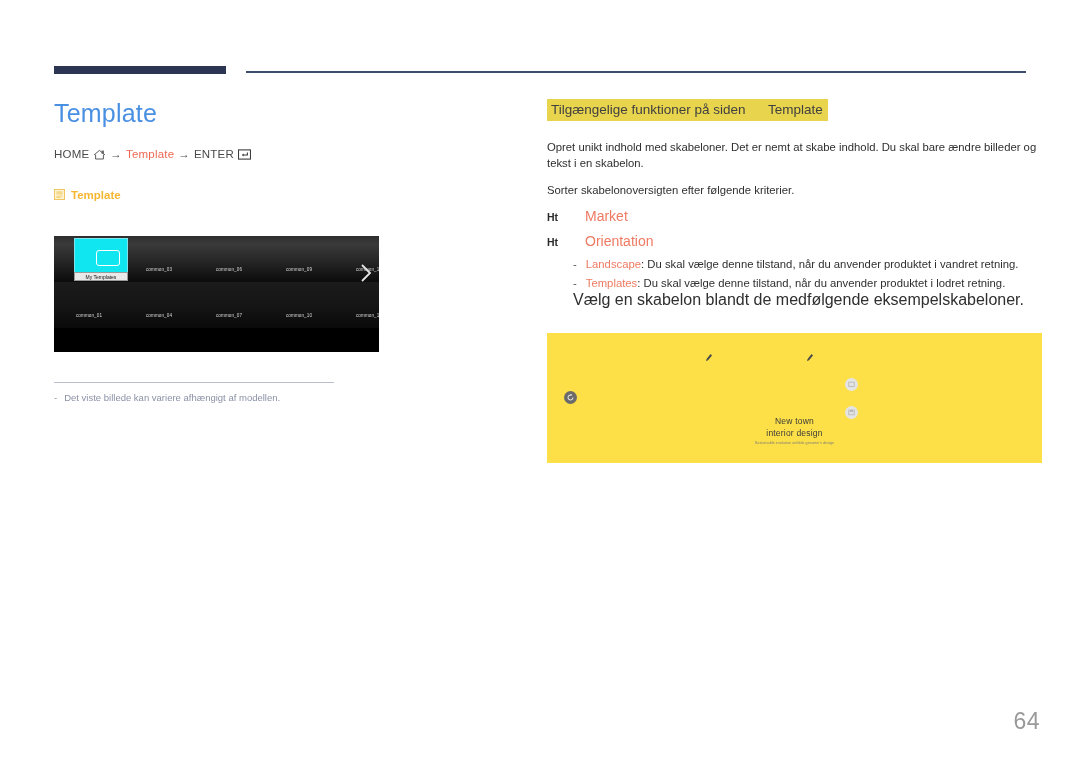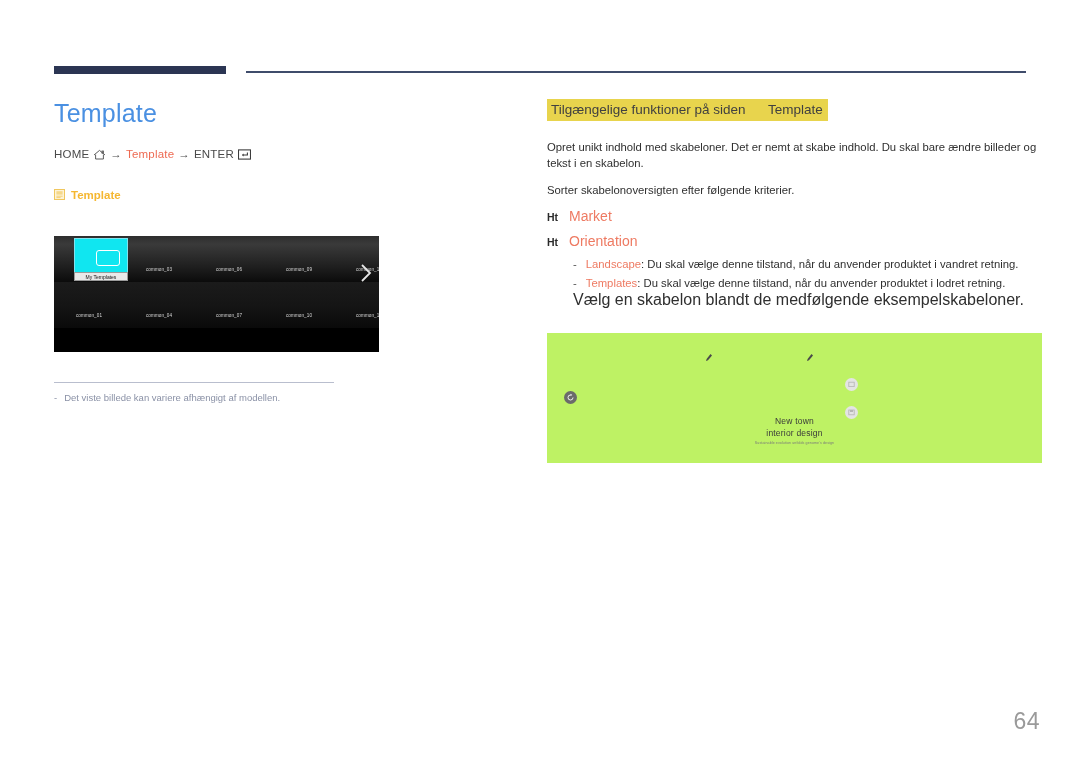--- a/index.html
+++ b/index.html
@@ -226,21 +226,21 @@
     color: #2f2f2f;
     margin: 19px 0 0 0;
     max-width: 494px;
   }
   .body-p.tight { margin-top: 12px; }
 
   .crit-list { margin-top: 9px; }
   .crit-item {
     display: flex;
     align-items: baseline;
-    gap: 9px;
+    gap: 25px;
     margin-top: 9px;
     font-size: 11px;
   }
   .crit-bullet {
     color: #2b2b2b;
     font-weight: 700;
     font-size: 10.5px;
     min-width: 13px;
   }
   .crit-name { color: #ee7a62; font-size: 14px; }
@@ -261,21 +261,21 @@
 
   .tpl-label-row.right { margin-top: 30px; }
 
   
   .shot-right {
     position: absolute;
     left: 547px;
     top: 333px;
     width: 495px;
     height: 130px;
-    background: #bef264;
+    background: #fde047;
     overflow: hidden;
   }
   .pin {
     position: absolute;
     width: 9px;
     height: 9px;
     color: #4a4a4a;
   }
   .circ-icon {
     position: absolute;

